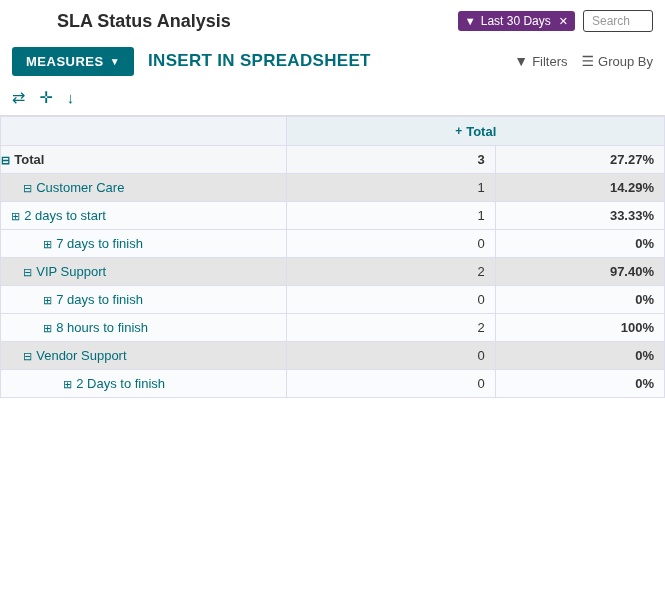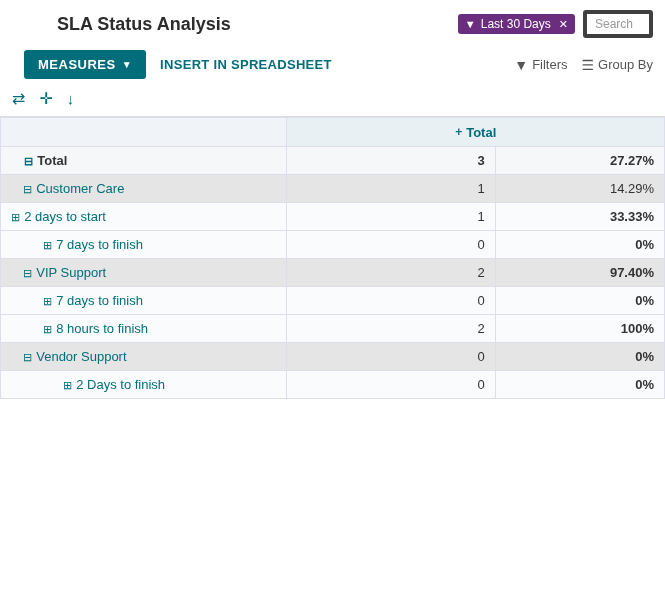--- a/index.html
+++ b/index.html
@@ -42,21 +42,21 @@
       font-size: 11px;
     }
 
     .filter-tag .close-x {
       cursor: pointer;
       margin-left: 3px;
       font-size: 11px;
     }
 
     .search-box {
-      border: 4px solid #404040;
+      border: 1px solid #404040;
       border-radius: 3px;
       padding: 3px 8px;
       font-size: 12px;
       color: #999;
       width: 70px;
     }
 
     .toolbar-row {
       display: flex;
       align-items: center;
@@ -70,32 +70,31 @@
       border: none;
       border-radius: 3px;
       padding: 7px 14px;
       font-size: 13px;
       font-weight: 600;
       cursor: pointer;
       display: flex;
       align-items: center;
       gap: 6px;
       letter-spacing: 0.5px;
-      margin-left: 12px;
     }
 
     .measures-btn .arrow-down {
       font-size: 10px;
     }
 
     .insert-btn {
       background: none;
       border: none;
       color: #006e7a;
-      font-size: 13px;
+      font-size: 17px;
       font-weight: 600;
       cursor: pointer;
       padding: 7px 4px;
       letter-spacing: 0.3px;
     }
 
     .right-actions {
       margin-left: auto;
       display: flex;
       align-items: center;
@@ -257,28 +256,28 @@
         <th class="th-group th-total-span" colspan="2">
           <span style="display:inline-flex;align-items:center;gap:4px;color:#006e7a;">
             <span style="font-size:12px;color:#006e7a;">+</span>
             <span>Total</span>
           </span>
         </th>
       </tr>
     </thead>
     <tbody id="table-body">
     <tr class="row-total">
-          <td class="col-label" style="padding-left: 23px;"><span style="color: rgb(0, 110, 122); font-size: 11px; margin-right: 4px; cursor: pointer;">⊟</span><span style="color: rgb(51, 51, 51);">Total</span></td>
+          <td class="col-label" style="padding-left: 0;"><span style="color: rgb(0, 110, 122); font-size: 11px; margin-right: 4px; cursor: pointer;">⊟</span><span style="color: rgb(51, 51, 51);">Total</span></td>
           <td class="col-num">3</td>
           <td class="col-pct" style="font-weight: 600;">27.27%</td>
         </tr>
         <tr class="row-group">
           <td class="col-label" style="padding-left: 22px;"><span style="color: rgb(0, 110, 122); font-size: 11px; margin-right: 4px; cursor: pointer;">⊟</span><span style="color: rgb(0, 110, 122);">Customer Care</span></td>
           <td class="col-num">1</td>
-          <td class="col-pct" style="font-weight: 400; margin-left: 26px;">14.29%</td>
+          <td class="col-pct" style="font-weight: 700; margin-left: 26px;">14.29%</td>
         </tr>
         <tr class="row-sub">
           <td class="col-label" style=""><span style="color: rgb(0, 110, 122); font-size: 11px; margin-right: 4px; cursor: pointer;">⊞</span><span style="color: rgb(0, 110, 122);">2 days to start</span></td>
           <td class="col-num">1</td>
           <td class="col-pct" style="font-weight: 600;">33.33%</td>
         </tr>
         <tr class="row-sub">
           <td class="col-label" style="padding-left: 42px;"><span style="color: rgb(0, 110, 122); font-size: 11px; margin-right: 4px; cursor: pointer;">⊞</span><span style="color: rgb(0, 110, 122);">7 days to finish</span></td>
           <td class="col-num">0</td>
           <td class="col-pct" style="font-weight: 600;">0%</td>

